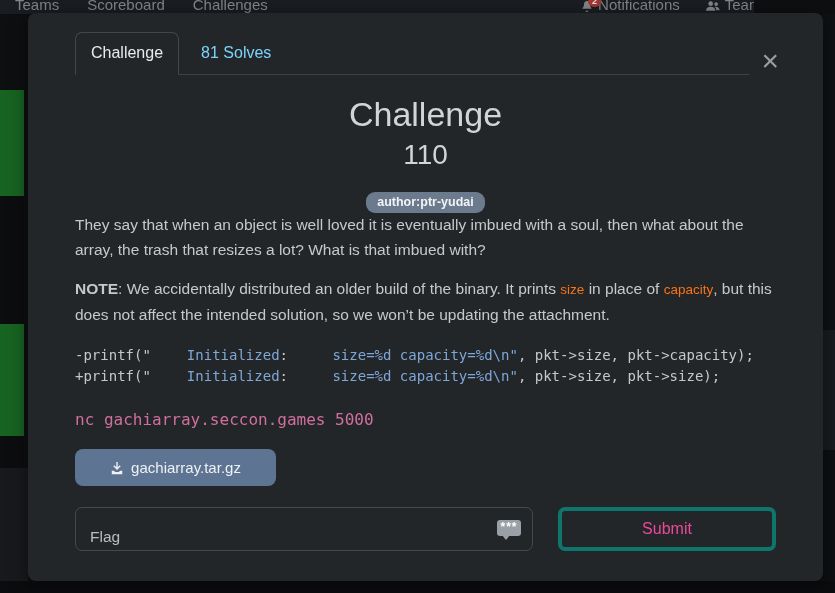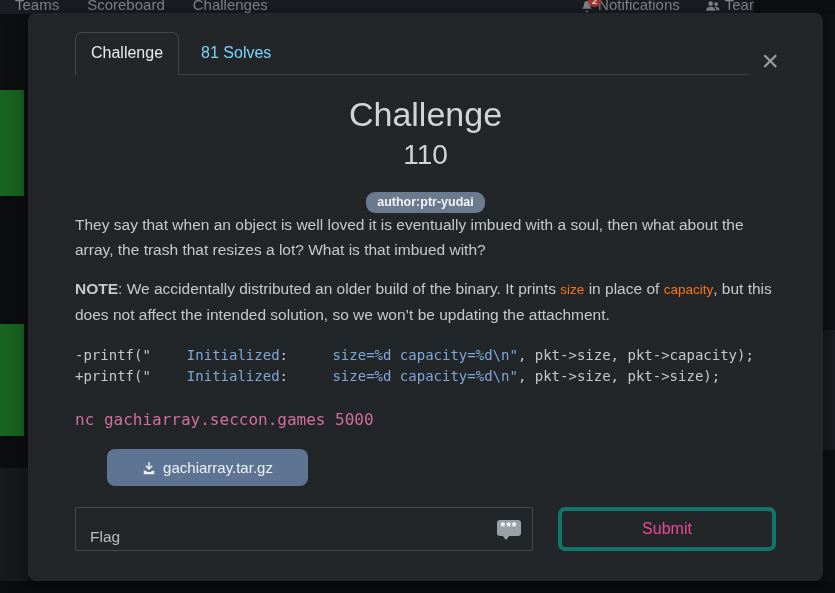--- a/index.html
+++ b/index.html
@@ -49,26 +49,26 @@
   .desc.second { margin-top:15px; }
   .inline-code { font-family:Liberation Sans, sans-serif; font-size:13.5px; color:#f97316; }
 
   .code-block { font-family:"DejaVu Sans Mono", monospace; font-size:14px; line-height:21px;
     color:#c5c8cb; margin-top:18px; white-space:pre; }
   .code-str { color:#7ea7d8;margin-left:36px; }
   .nc-line { font-family:"DejaVu Sans Mono", monospace; font-size:16px; color:#cf6f9e; margin-top:23px; }
 
   .download-btn { margin-top:20px; display:flex; align-items:center; justify-content:center; gap:7px;
     width:201px; height:37px; background:#5e7493; border:none; border-radius:8px;
-    color:#eef1f5; font-size:15px; cursor:pointer; font-family:"Liberation Sans", sans-serif;margin-left:32px; }
+    color:#eef1f5; font-size:15px; cursor:pointer; font-family:"Liberation Sans", sans-serif; }
 
   .flag-row { display:flex; gap:25px; margin-top:21px; }
   .flag-wrap { position:relative; flex:0 0 458px; }
   .flag-input { width:458px; height:44px; background:transparent; border:1px solid #45494f;
-    border-radius:2px; padding:16px 40px 0 14px; color:#d6d8da; font-size:15.5px;
+    border-radius:7px; padding:16px 40px 0 14px; color:#d6d8da; font-size:15.5px;
     font-family:"Liberation Sans", sans-serif; outline:none; }
   .flag-input::placeholder { color:#b9bcc0; opacity:1; }
   .pw-icon { position:absolute; right:12px; top:13px; width:24px; height:16px; background:#9aa0a6;
     border-radius:3px; color:#ffffff; font-size:12px; font-weight:bold; letter-spacing:1px;
     text-align:center; line-height:15px; }
   .pw-icon::after { content:""; position:absolute; left:5px; bottom:-4px; border-left:4px solid transparent;
     border-right:4px solid transparent; border-top:5px solid #9aa0a6; }
   .submit-btn { flex:1; height:44px; background:transparent; border:4px solid #0f766e; border-radius:7px;
     color:#ec4899; font-size:16px; cursor:pointer; font-family:"Liberation Sans", sans-serif; }
 

